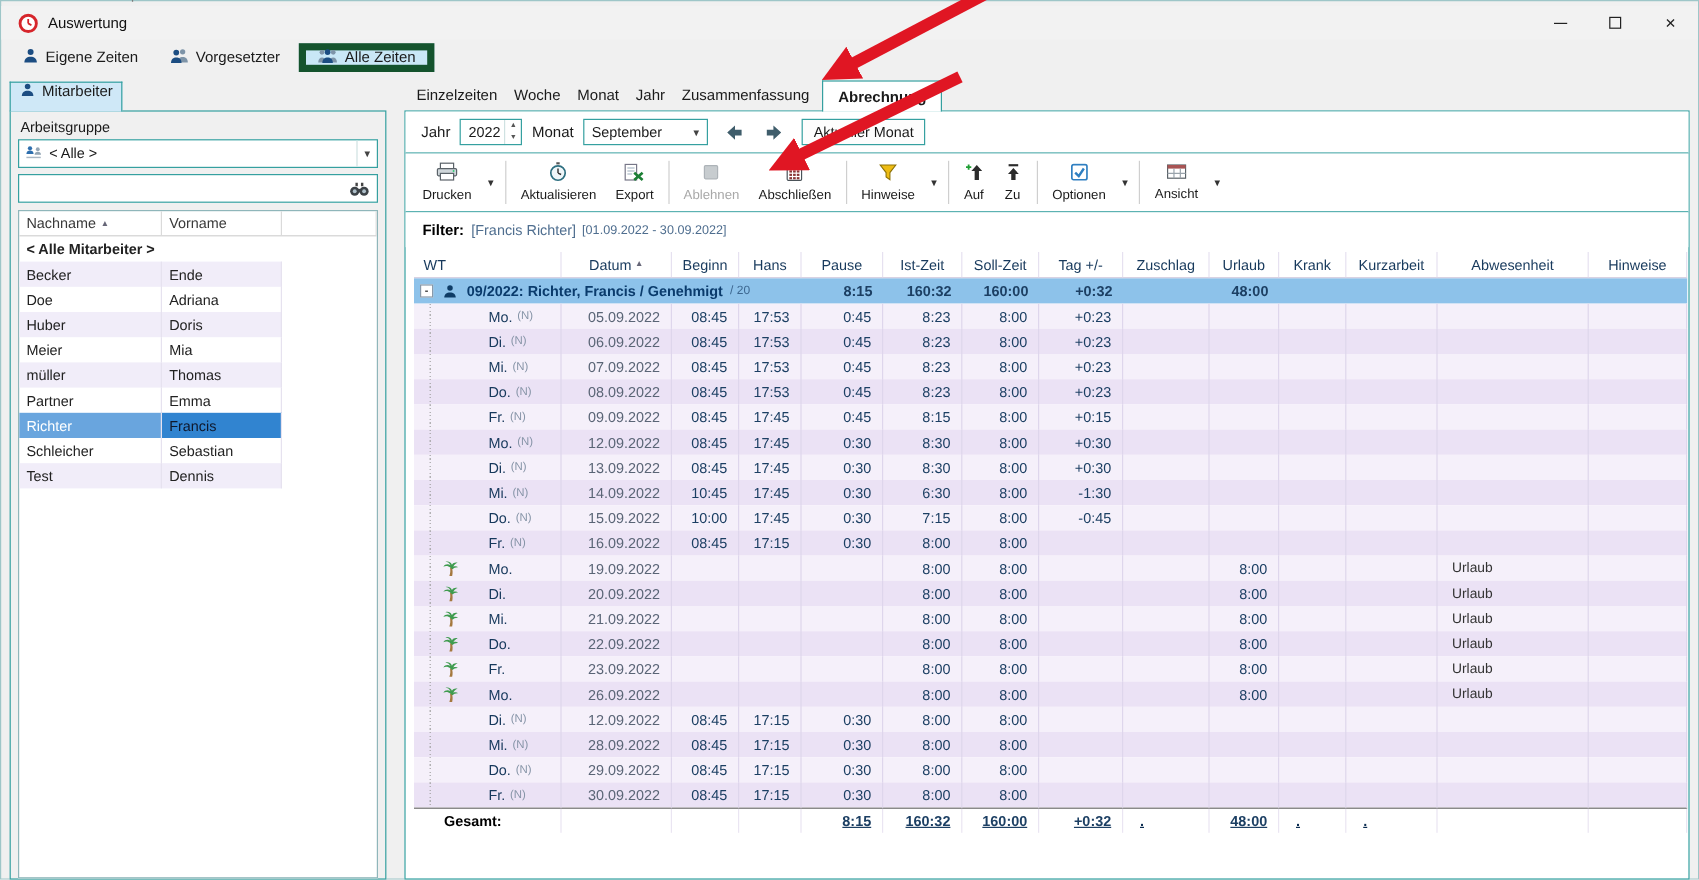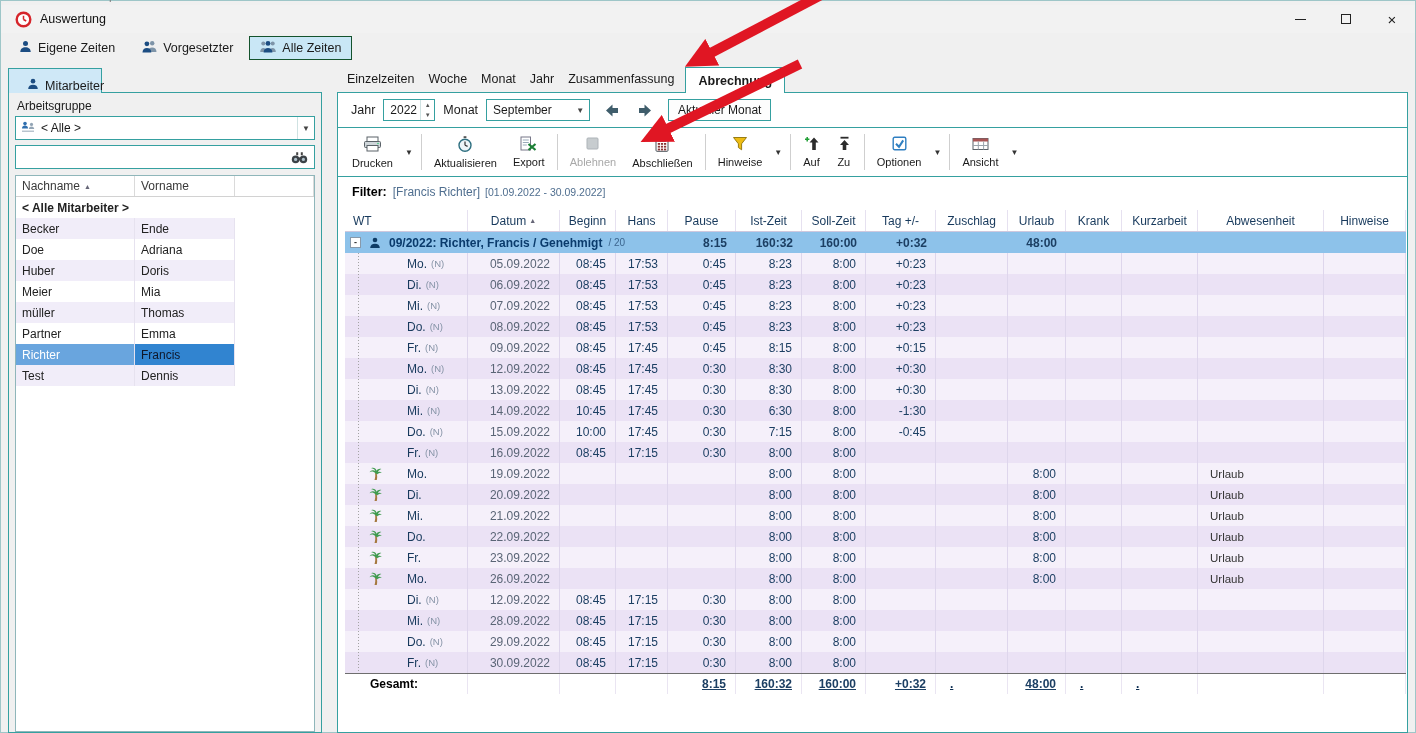--- a/index.html
+++ b/index.html
@@ -18,25 +18,25 @@
   .titlebar .appicon{margin:0 8px 0 14px;display:flex;align-items:center;}
   .titlebar .title{font-size:12.5px;color:#111;}
   .winbtns{margin-left:auto;display:flex;height:100%;}
   .winbtn{width:46px;height:100%;display:flex;align-items:center;justify-content:center;color:#222;}
   .wg-min{width:11px;height:1px;background:#222;}
   .wg-max{width:10px;height:10px;border:1px solid #222;}
   .wg-close{font-size:15px;line-height:1;}
   
   .scope{position:absolute;top:36px;left:8px;display:flex;gap:5px;z-index:1;}
   .scope .stab{display:flex;align-items:center;gap:6px;padding:4px 10px;font-size:12.5px;height:24px;border:1px solid transparent;}
-  .scope .stab.sel{background:#c9e7f6;border:1px solid #14532d;}
+  .scope .stab.sel{background:#c9e7f6;border:6px solid #14532d;}
   
   .sidebar-tab{position:absolute;left:8px;top:68px;width:94px;height:25px;background:#cfe8f7;
-    border:1px solid #35a0a0;border-bottom:none;display:flex;align-items:flex-end;gap:6px;
-    padding-left:18px;font-size:12.5px;z-index:3;}
+    border:1px solid #35a0a0;border-bottom:none;display:flex;align-items:flex-start;gap:6px;
+    padding-left:8px;font-size:12.5px;z-index:3;}
   .sidebar{position:absolute;left:8px;top:92px;width:314px;bottom:0;background:#f0f0f0;
     border:1px solid #35a0a0;z-index:2;display:flex;flex-direction:column;padding:5px 6px 0 6px;}
   .ag-label{font-size:12px;margin:1px 0 3px 2px;}
   .ag-select{height:24px;background:#fff;border:1px solid #35a0a0;display:flex;align-items:center;gap:6px;padding-left:5px;font-size:12px;}
   .ag-select .chev{margin-left:auto;width:17px;height:100%;display:flex;align-items:center;justify-content:center;font-size:8px;color:#444;border-left:1px solid #cfe2e2;}
   .searchbox{margin-top:5px;height:24px;background:#fff;border:1px solid #35a0a0;display:flex;align-items:center;}
   .searchbox input{flex:1;height:100%;border:none;outline:none;background:transparent;padding:0 6px;font-size:12px;font-family:inherit;}
   .searchbox .bins{padding:0 6px;display:flex;align-items:center;}
   .emp-table{margin-top:6px;flex:1;background:#fff;border:1px solid #8fb6ba;overflow:hidden;display:flex;flex-direction:column;}
   .emp-head,.emp-row{display:grid;grid-template-columns:119px 100px 1fr;height:21px;flex:0 0 21px;font-size:12px;align-items:center;}
@@ -245,20 +245,25 @@
         <div class="emp-row">
           <div class="ec1">Partner</div>
           <div class="ec2">Emma</div>
           <div class="ec3"></div>
         </div>
         <div class="emp-row esel">
           <div class="ec1">Richter</div>
           <div class="ec2">Francis</div>
           <div class="ec3"></div>
         </div>
+        <div class="emp-row">
+          <div class="ec1">Schleicher</div>
+          <div class="ec2">Sebastian</div>
+          <div class="ec3"></div>
+        </div>
         <div class="emp-row ealt">
           <div class="ec1">Test</div>
           <div class="ec2">Dennis</div>
           <div class="ec3"></div>
         </div>
       </div>
   </div>
 </div>
 
 <div class="vtabs">

